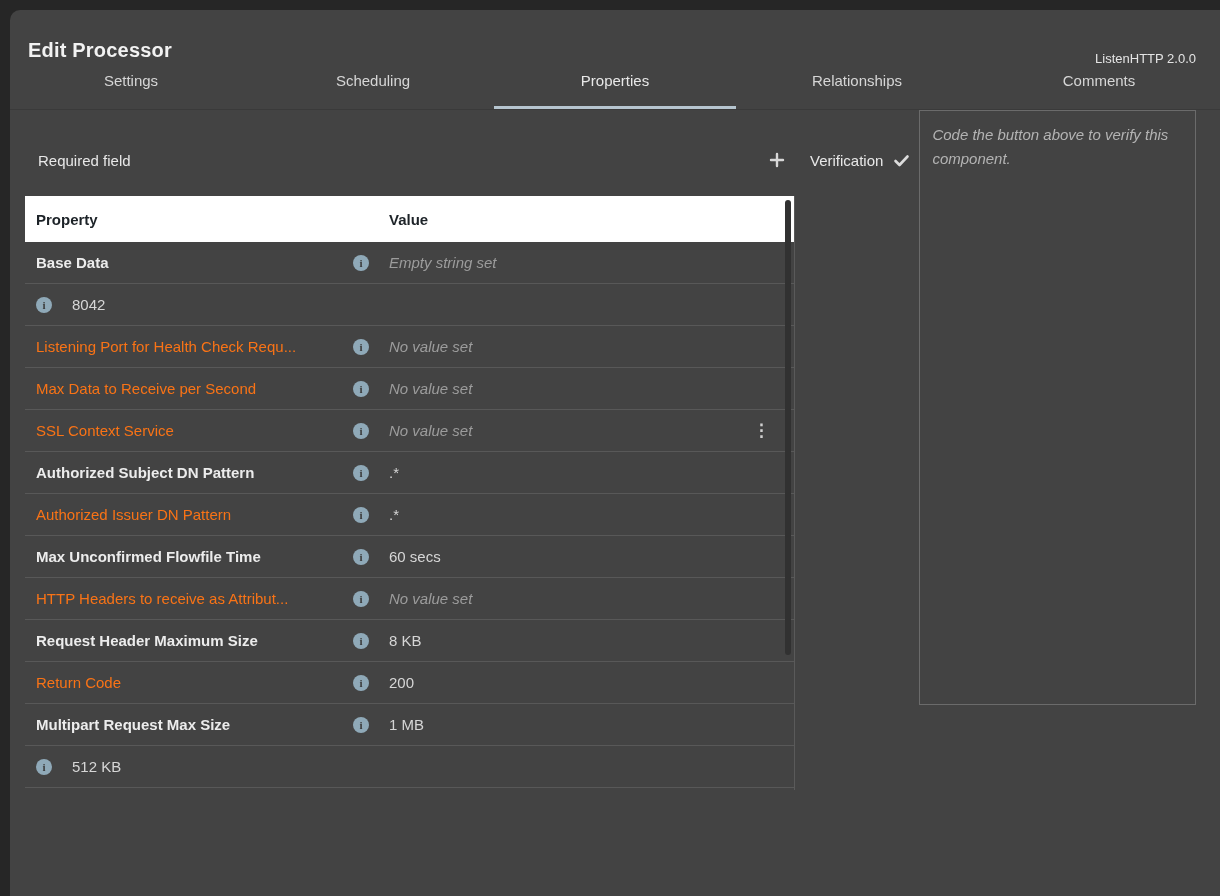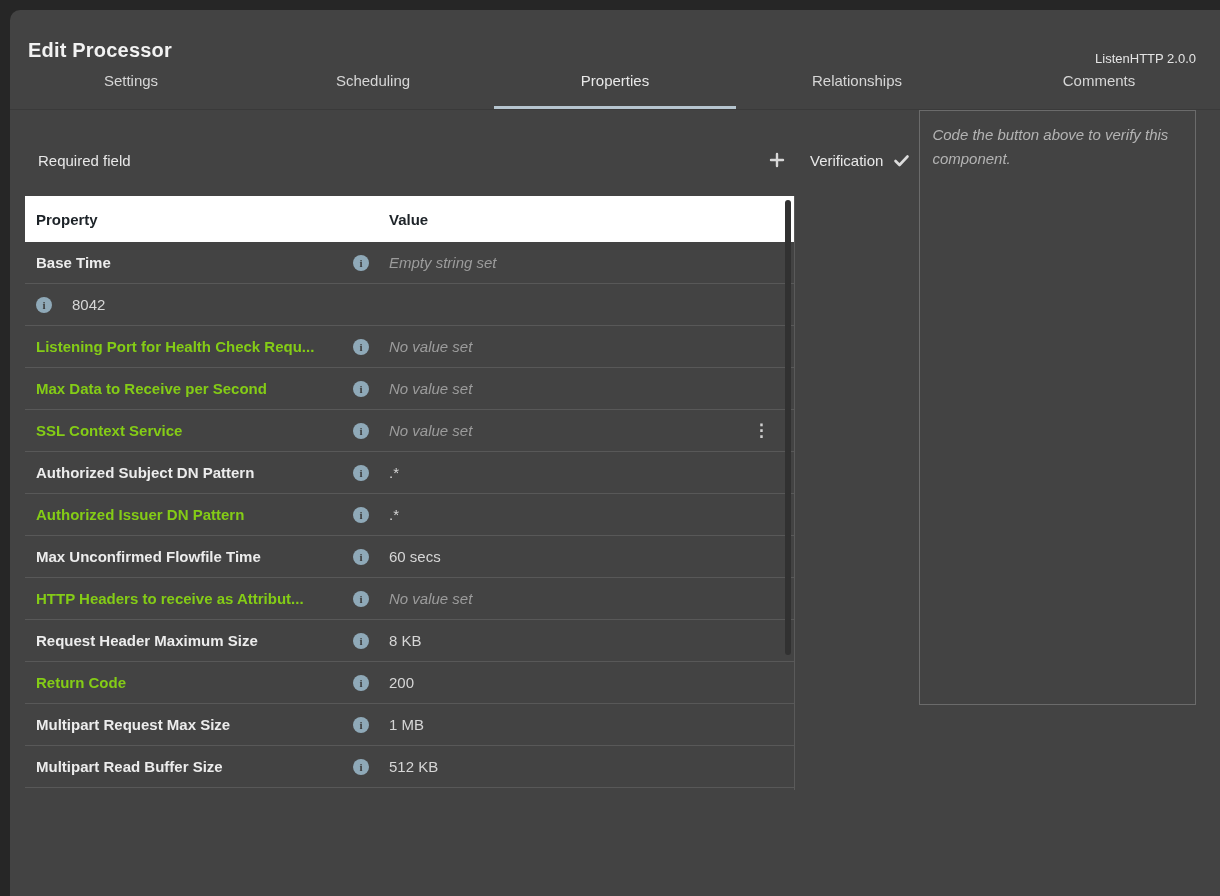--- a/index.html
+++ b/index.html
@@ -98,24 +98,23 @@
     display: flex;
     align-items: center;
     height: 42px;
     border-bottom: 1px solid #585858;
     padding-left: 11px;
     font-size: 15px;
     cursor: pointer;
   }
   .prop-name {
     width: 317px;
-    color: #84cc16;
+    color: #f97316;
     white-space: nowrap;
     overflow: hidden;
-    font-weight: bold;
   }
   .prop-name.required { font-weight: 700; color: #ececec; }
   .info-icon {
     flex: 0 0 16px;
     width: 16px; height: 16px;
     border-radius: 50%;
     background: #8fa9b8;
     color: #3a3a3a;
     font-size: 11px;
     font-weight: 700;
@@ -224,21 +223,21 @@
         </button>
       </div>
 
       <div class="prop-table">
         <div class="t-head">
           <span class="col-prop">Property</span>
           <span class="col-val">Value</span>
         </div>
         <div id="rows-container">
   <div class="t-row">
-    <span class="prop-name required">Base Time</span>
+    <span class="prop-name required">Base Data</span>
     <span class="info-icon">i</span>
     <span class="prop-value unset">Empty string set</span>
     <button class="row-menu" style="visibility: hidden;">
       <span></span>
     </button>
   </div>
 
   <div class="t-row">
     <span class="info-icon">i</span>
     <span class="prop-value">8042</span>
@@ -331,21 +330,20 @@
   <div class="t-row">
     <span class="prop-name required">Multipart Request Max Size</span>
     <span class="info-icon">i</span>
     <span class="prop-value">1 MB</span>
     <button class="row-menu" style="visibility: hidden;">
       <span></span>
     </button>
   </div>
 
   <div class="t-row">
-    <span class="prop-name required">Multipart Read Buffer Size</span>
     <span class="info-icon">i</span>
     <span class="prop-value">512 KB</span>
     <button class="row-menu" style="visibility: hidden;">
       <span></span>
     </button>
   </div>
 </div>
         <div class="scroll-thumb"></div>
       </div>
     </div>

